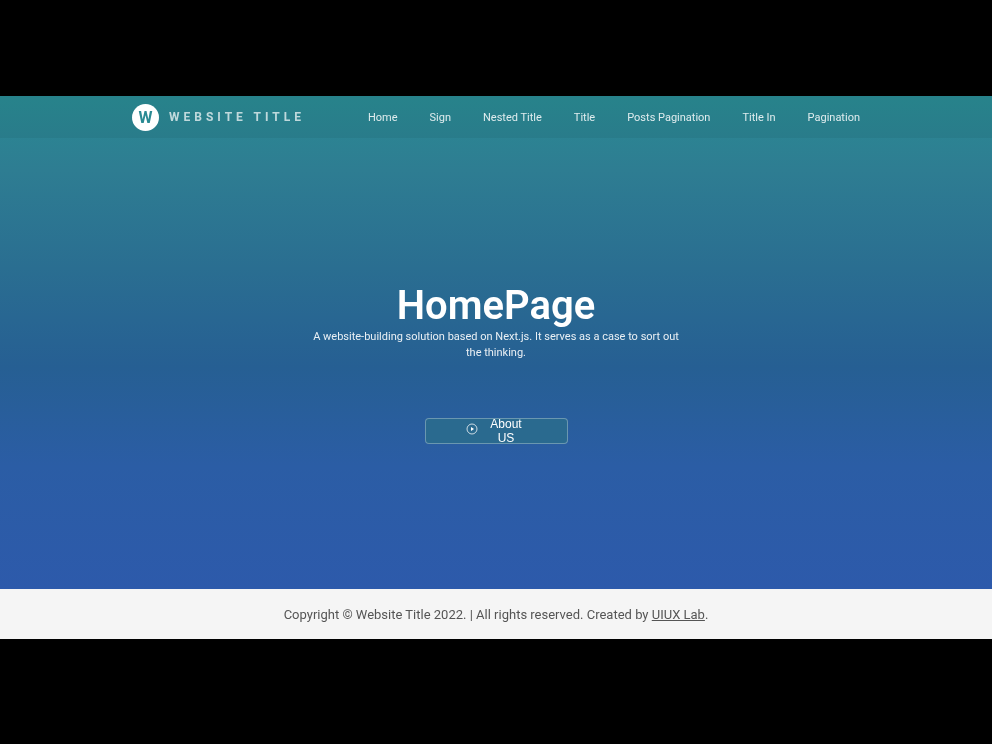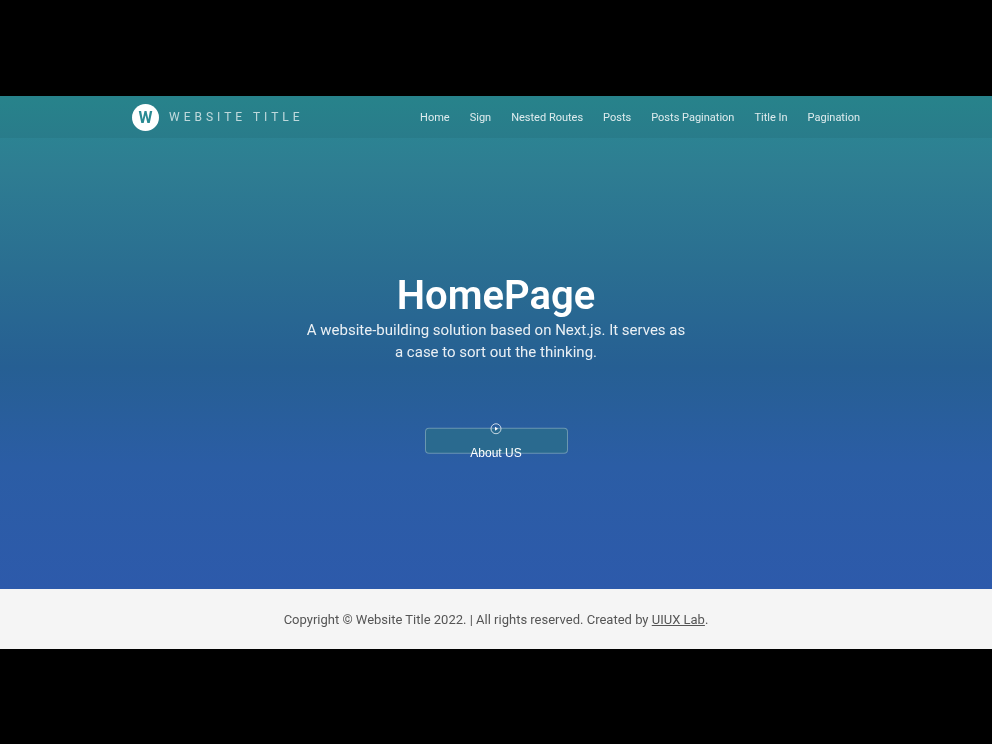--- a/index.html
+++ b/index.html
@@ -61,25 +61,25 @@
       justify-content: center;
       color: #2a8a93;
       font-weight: bold;
       font-size: 16px;
     }
     .brand-text {
       color: rgba(255,255,255,0.7);
       font-size: 12px;
       letter-spacing: 4px;
       text-transform: uppercase;
-      font-weight: 400;
+      font-weight: 700;
     }
     .nav-right {
       display: flex;
-      gap: 20px;
+      gap: 32px;
     }
     .nav-link {
       color: rgba(255,255,255,0.85);
       font-size: 11px;
       text-decoration: none;
       cursor: pointer;
       white-space: nowrap;
     }
     .hero-content {
       position: absolute;
@@ -90,50 +90,49 @@
       width: 500px;
       margin-top: 20px;
     }
     .hero-title {
       color: #fff;
       font-size: 40px;
       font-weight: 600;
     }
     .hero-desc {
       color: rgba(255,255,255,0.9);
-      font-size: 15px;
+      font-size: 11px;
       line-height: 1.5;
       margin-bottom: 56px;
       padding: 0 60px;
     }
     .cta-button {
       display: inline-flex;
       align-items: center;
       justify-content: center;
       gap: 8px;
       background: #2a6a8f;
       border: 1px solid rgba(255,255,255,0.3);
       color: #fff;
       padding: 8px 40px;
       border-radius: 4px;
       font-size: 12px;
       cursor: pointer;
       width: 143px;
       height: 26px;
-      flex-direction: column;
     }
     .play-icon-svg {
       width: 12px;
       height: 12px;
       fill: none;
       stroke: #fff;
       stroke-width: 1.5;
     }
     .footer {
-      height: 60px;
+      height: 50px;
       background: #f5f5f5;
       display: flex;
       align-items: center;
       justify-content: center;
     }
     .footer-text {
       color: #555;
       font-size: 13px;
     }
     .footer-link {
@@ -154,22 +153,22 @@
       <nav class="nav">
         <div class="nav-left">
           <div class="logo">
             <span>W</span>
           </div>
           <span class="brand-text">WEBSITE TITLE</span>
         </div>
         <div class="nav-right">
           <a class="nav-link">Home</a>
           <a class="nav-link">Sign</a>
-          <a class="nav-link">Nested Routes</a>
-          <a class="nav-link">Posts</a>
+          <a class="nav-link">Nested Title</a>
+          <a class="nav-link">Title</a>
           <a class="nav-link">Posts Pagination</a>
           <a class="nav-link">Title In</a>
           <a class="nav-link">Pagination</a>
         </div>
       </nav>
 
       <div class="hero-content">
         <h1 class="hero-title">HomePage</h1>
         <p class="hero-desc">A website-building solution based on Next.js. It serves as a case to sort out the thinking.</p>
         <button class="cta-button">

